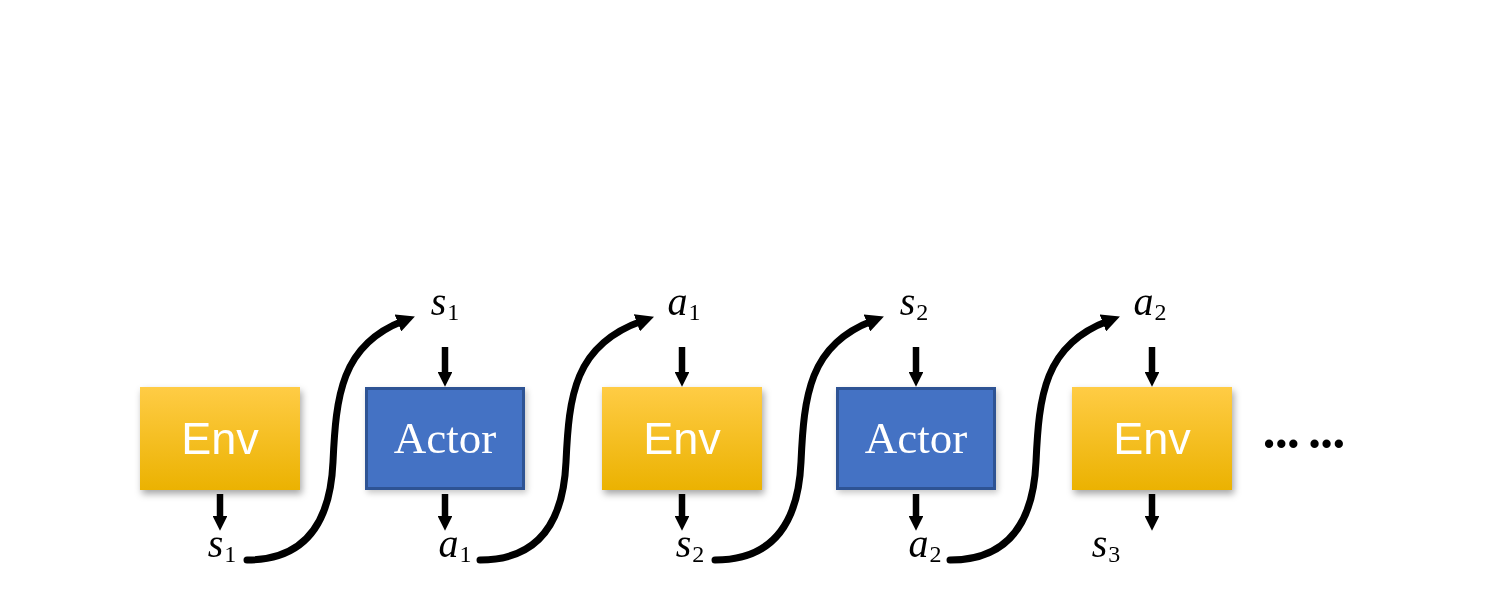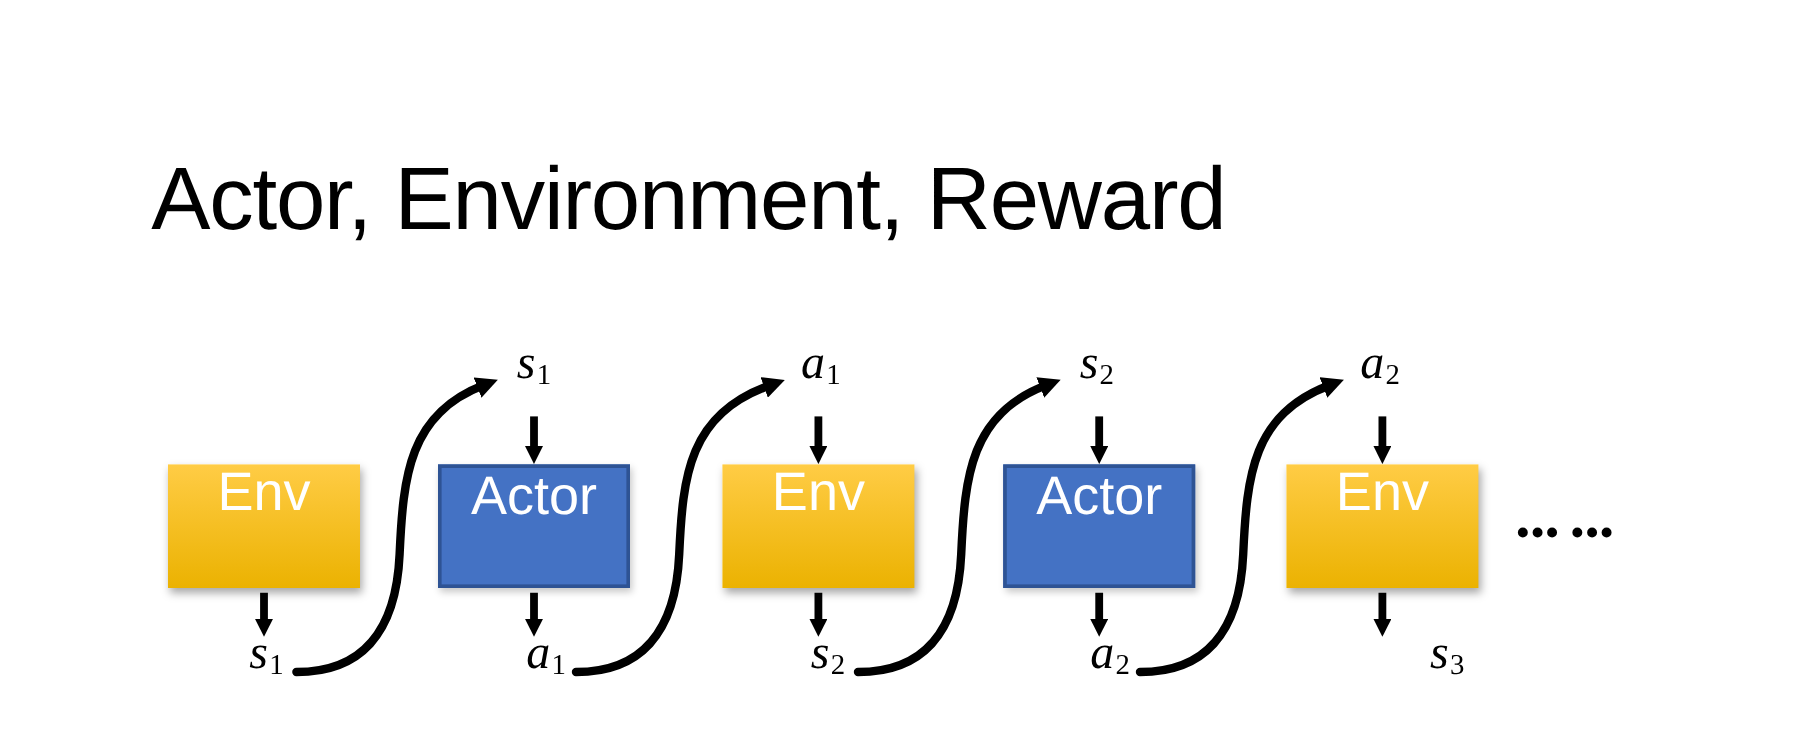--- a/index.html
+++ b/index.html
@@ -9,52 +9,52 @@
   }
   .title{
     position:absolute;left:126px;top:129px;font-size:74px;font-weight:400;
     letter-spacing:-1px;color:var(--title-color,#000);white-space:nowrap;line-height:1;
   }
   .arrows{position:absolute;left:0;top:0;width:1500px;height:608px;}
   .arrow-line{stroke:var(--arrow,#000);stroke-width:6.5;}
   .curve{stroke:var(--arrow,#000);stroke-width:7;fill:none;stroke-linecap:round;}
   .box{
     position:absolute;top:387px;width:160px;height:103px;box-sizing:border-box;
-    display:flex;align-items:flex-start;justify-content:center;
+    display:flex;align-items:center;justify-content:center;
     font-size:45px;line-height:1;
   }
   .box.env{
     background:linear-gradient(to bottom,var(--env-top,#FFCC45),var(--env-bottom,#EBB201));
     color:var(--env-text,#fff);
     box-shadow:2px 4px 7px rgba(0,0,0,0.35);
   }
   .box.actor{
     background:var(--actor-fill,#4472C4);
     border:3px solid var(--actor-border,#2E5394);
     color:var(--actor-text,#fff);
     box-shadow:2px 3px 6px rgba(0,0,0,0.22);
+    font-family:Liberation Serif, serif;
   }
   .mlabel{
     position:absolute;font-family:"Liberation Serif",serif;font-size:40px;line-height:1;
     color:var(--label-color,#000);transform:translateX(-50%);white-space:nowrap;
   }
   .mlabel .base{font-style:italic;}
   .mlabel .sub{font-style:normal;font-size:0.6em;vertical-align:-0.22em;margin-left:1px;}
   .dots{
     position:absolute;left:1264px;top:430px;display:flex;gap:9px;
     font-size:29px;font-weight:bold;letter-spacing:2px;line-height:1;
     color:var(--label-color,#000);
   }
 </style>
 </head>
 <body>
 
 <div class="slide" id="slide" style="--bg: #FFFFFF; --title-color: #000000; --env-top: #FFCC45; --env-bottom: #EBB201; --env-text: #FFFFFF; --actor-fill: #4472C4; --actor-border: #2E5394; --actor-text: #FFFFFF; --arrow: #000000; --label-color: #000000;">
 
-  <div class="title">Actor, Environment, Reward</div>
 
   <svg class="arrows" id="arrows" viewBox="0 0 1500 608" xmlns="http://www.w3.org/2000/svg">
     <defs>
       <marker id="mk-s" viewBox="0 0 10 10" refX="3.5" refY="5" markerWidth="2.3" markerHeight="2.3" markerUnits="strokeWidth" orient="auto">
         <path d="M0 0 L10 5 L0 10 Z" fill="#000000"></path>
       </marker>
       <marker id="mk-c" viewBox="0 0 10 10" refX="3" refY="5" markerWidth="2.6" markerHeight="2.6" markerUnits="strokeWidth" orient="auto">
         <path d="M0 0 L10 5 L0 10 Z" fill="#000000"></path>
       </marker>
     </defs>
@@ -99,14 +99,14 @@
   </div>
 
 <div class="mlabel top" style="left: 445px; top: 282px;"><span class="base">s</span><span class="sub">1</span></div>
     <div class="mlabel top" style="left: 684px; top: 282px;"><span class="base">a</span><span class="sub">1</span></div>
     <div class="mlabel top" style="left: 914px; top: 282px;"><span class="base">s</span><span class="sub">2</span></div>
     <div class="mlabel top" style="left: 1150px; top: 282px;"><span class="base">a</span><span class="sub">2</span></div>
     <div class="mlabel bottom" style="left: 222px; top: 524px;"><span class="base">s</span><span class="sub">1</span></div>
     <div class="mlabel bottom" style="left: 455px; top: 524px;"><span class="base">a</span><span class="sub">1</span></div>
     <div class="mlabel bottom" style="left: 690px; top: 524px;"><span class="base">s</span><span class="sub">2</span></div>
     <div class="mlabel bottom" style="left: 925px; top: 524px;"><span class="base">a</span><span class="sub">2</span></div>
-    <div class="mlabel bottom" style="left: 1206px; top: 524px;"><span class="base">s</span><span class="sub">3</span></div>
+    <div class="mlabel bottom" style="left: 1106px; top: 524px;"><span class="base">s</span><span class="sub">3</span></div>
   </div>
 
 </body></html>

